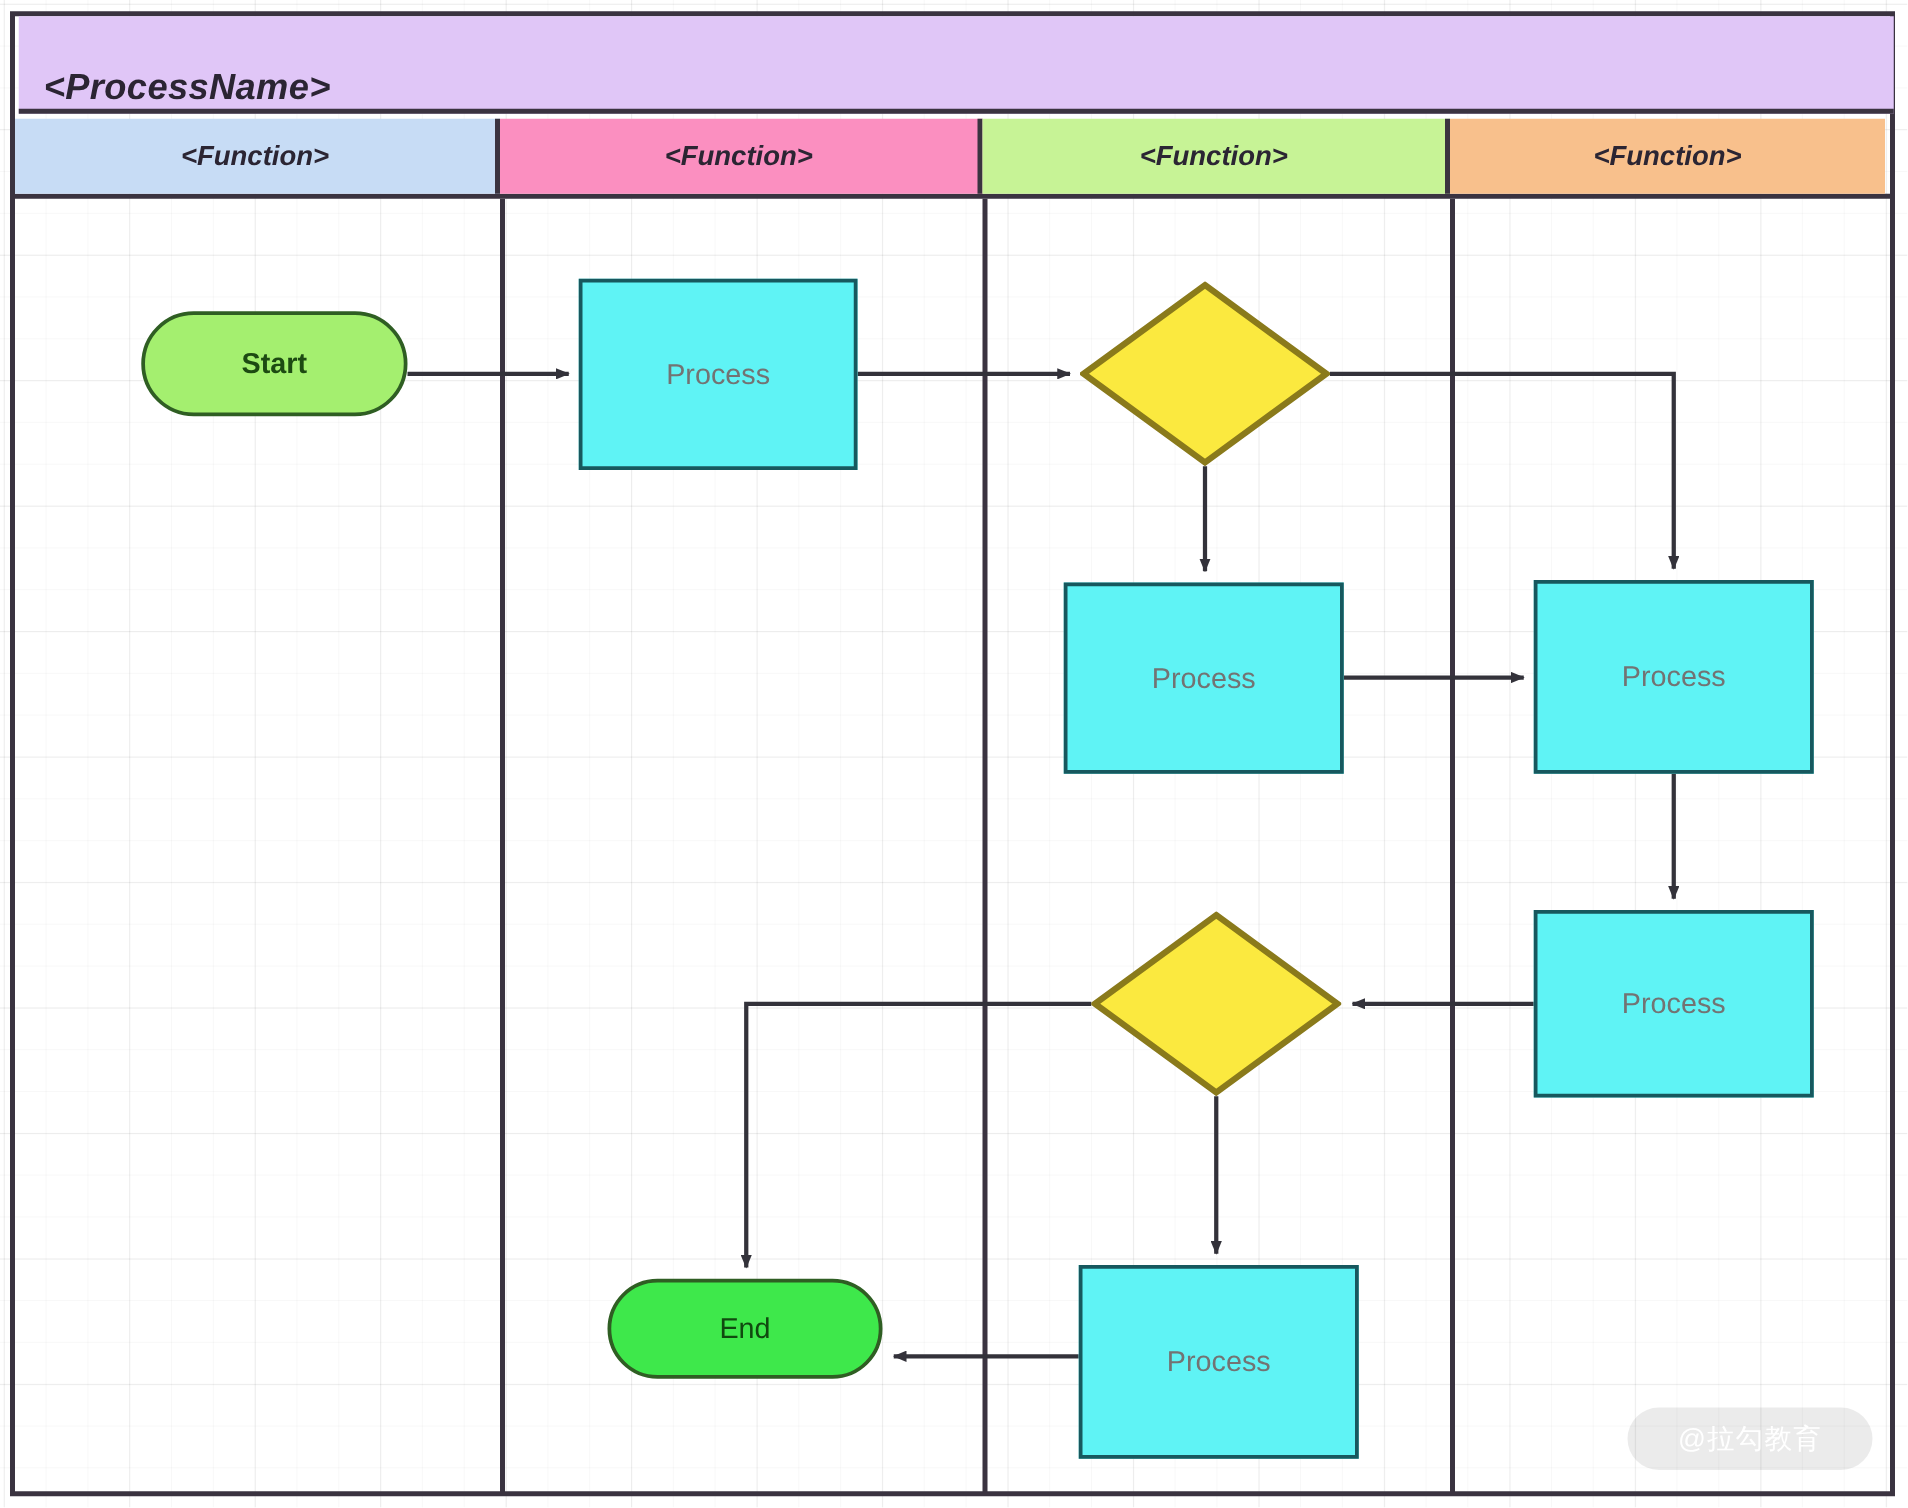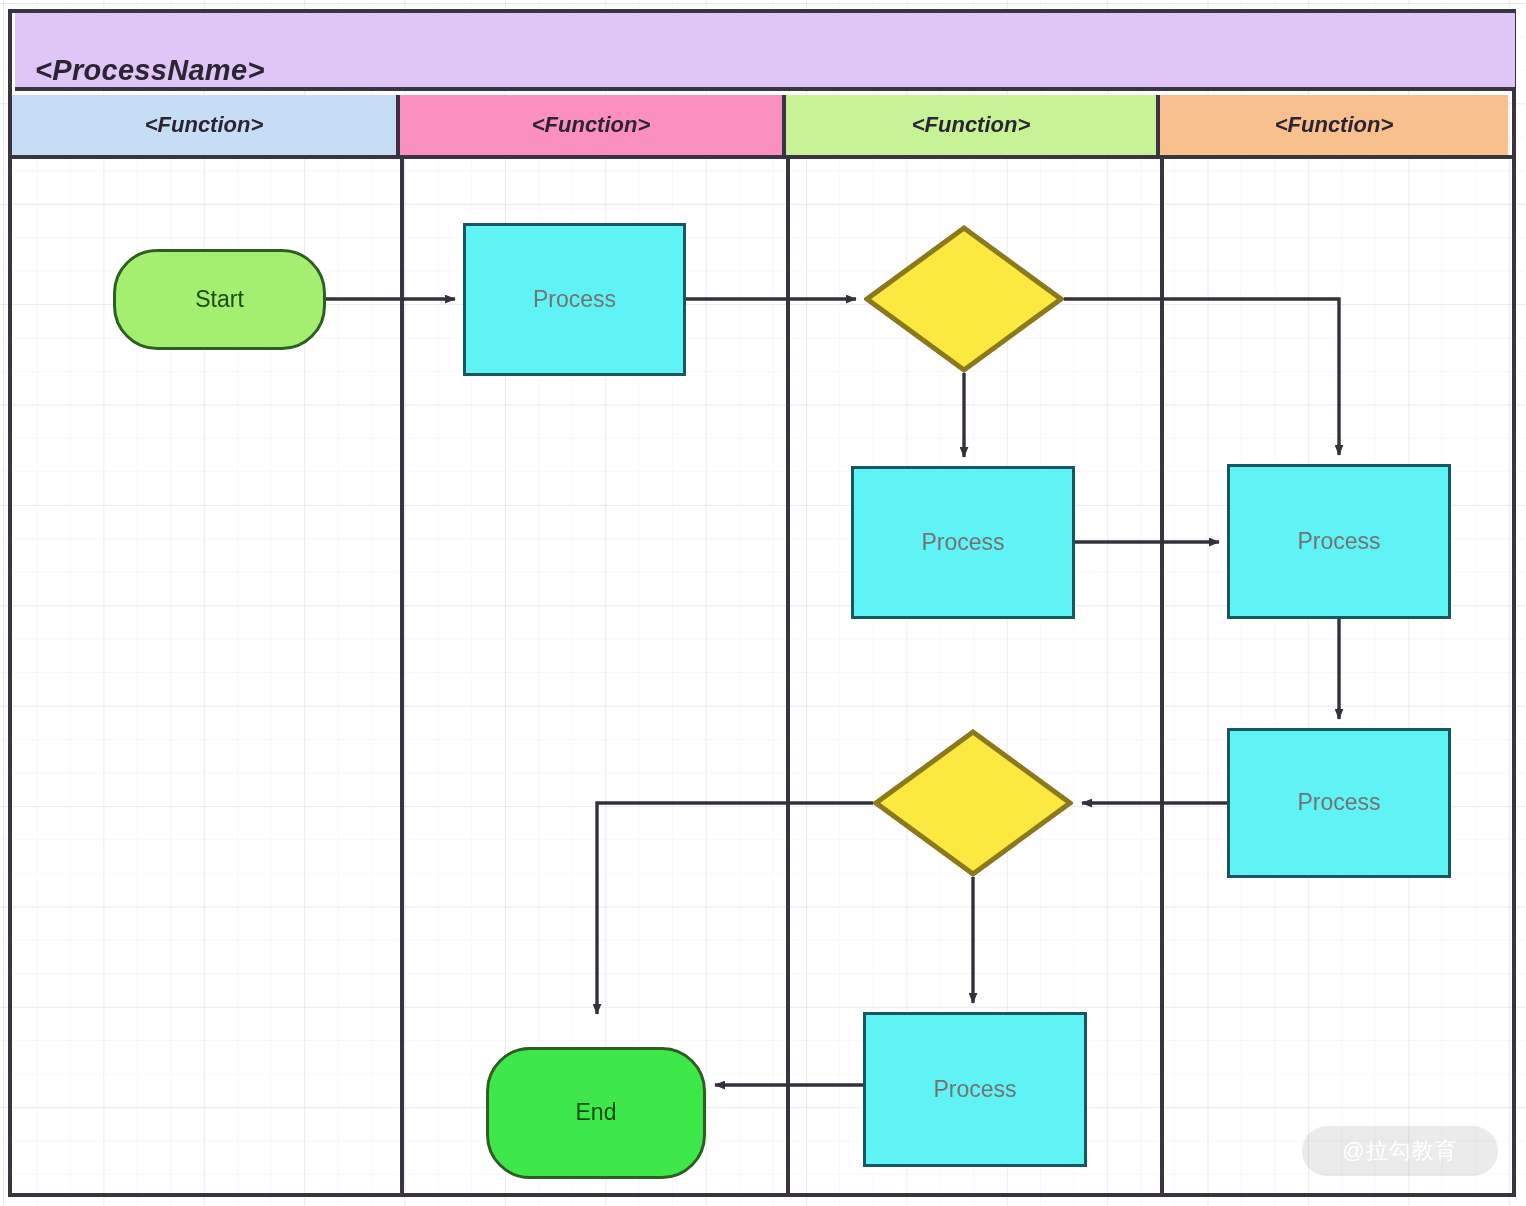--- a/index.html
+++ b/index.html
@@ -198,21 +198,21 @@
       <path d="M1227,803 L1082,803" marker-end="url(#ah)"></path>
 
       <path d="M873,803 L597,803 L597,1014" marker-end="url(#ah)"></path>
 
       <path d="M973,877 L973,1003" marker-end="url(#ah)"></path>
 
       <path d="M863,1085 L715,1085" marker-end="url(#ah)"></path>
     </g>
   </svg>
 
-  <div class="node terminator start" style="left:113px;top:249px;width:213px;height:101px;">
+  <div class="node terminator start" style="left:113px;top:249px;width:213px;height:84px;font-weight:bold;">
     <span>Start</span>
   </div>
 
   <div class="node process" style="left:463px;top:223px;width:223px;height:153px;">
     <span>Process</span>
   </div>
 
   <div class="node decision" style="left:864px;top:225px;width:200px;height:148px;">
     <svg width="200" height="148" viewBox="0 0 200 148">
       <polygon points="100,3 197,74 100,145 3,74" fill="#fbe93f" stroke="#8a7a1b" stroke-width="5"></polygon>
@@ -236,21 +236,21 @@
     <svg width="200" height="148" viewBox="0 0 200 148">
       <polygon points="100,3 197,74 100,145 3,74" fill="#fbe93f" stroke="#8a7a1b" stroke-width="5"></polygon>
     </svg>
     <span style="position:relative;z-index:2;"></span>
   </div>
 
   <div class="node process" style="left:863px;top:1012px;width:224px;height:155px;">
     <span>Process</span>
   </div>
 
-  <div class="node terminator end" style="left:486px;top:1023px;width:220px;height:132px;margin-top:24px;">
+  <div class="node terminator end" style="left:486px;top:1023px;width:220px;height:80px;">
     <span>End</span>
   </div>
 
   <div class="watermark">
     <span>@拉勾教育</span>
   </div>
 
 </div>
 
 </body></html>

